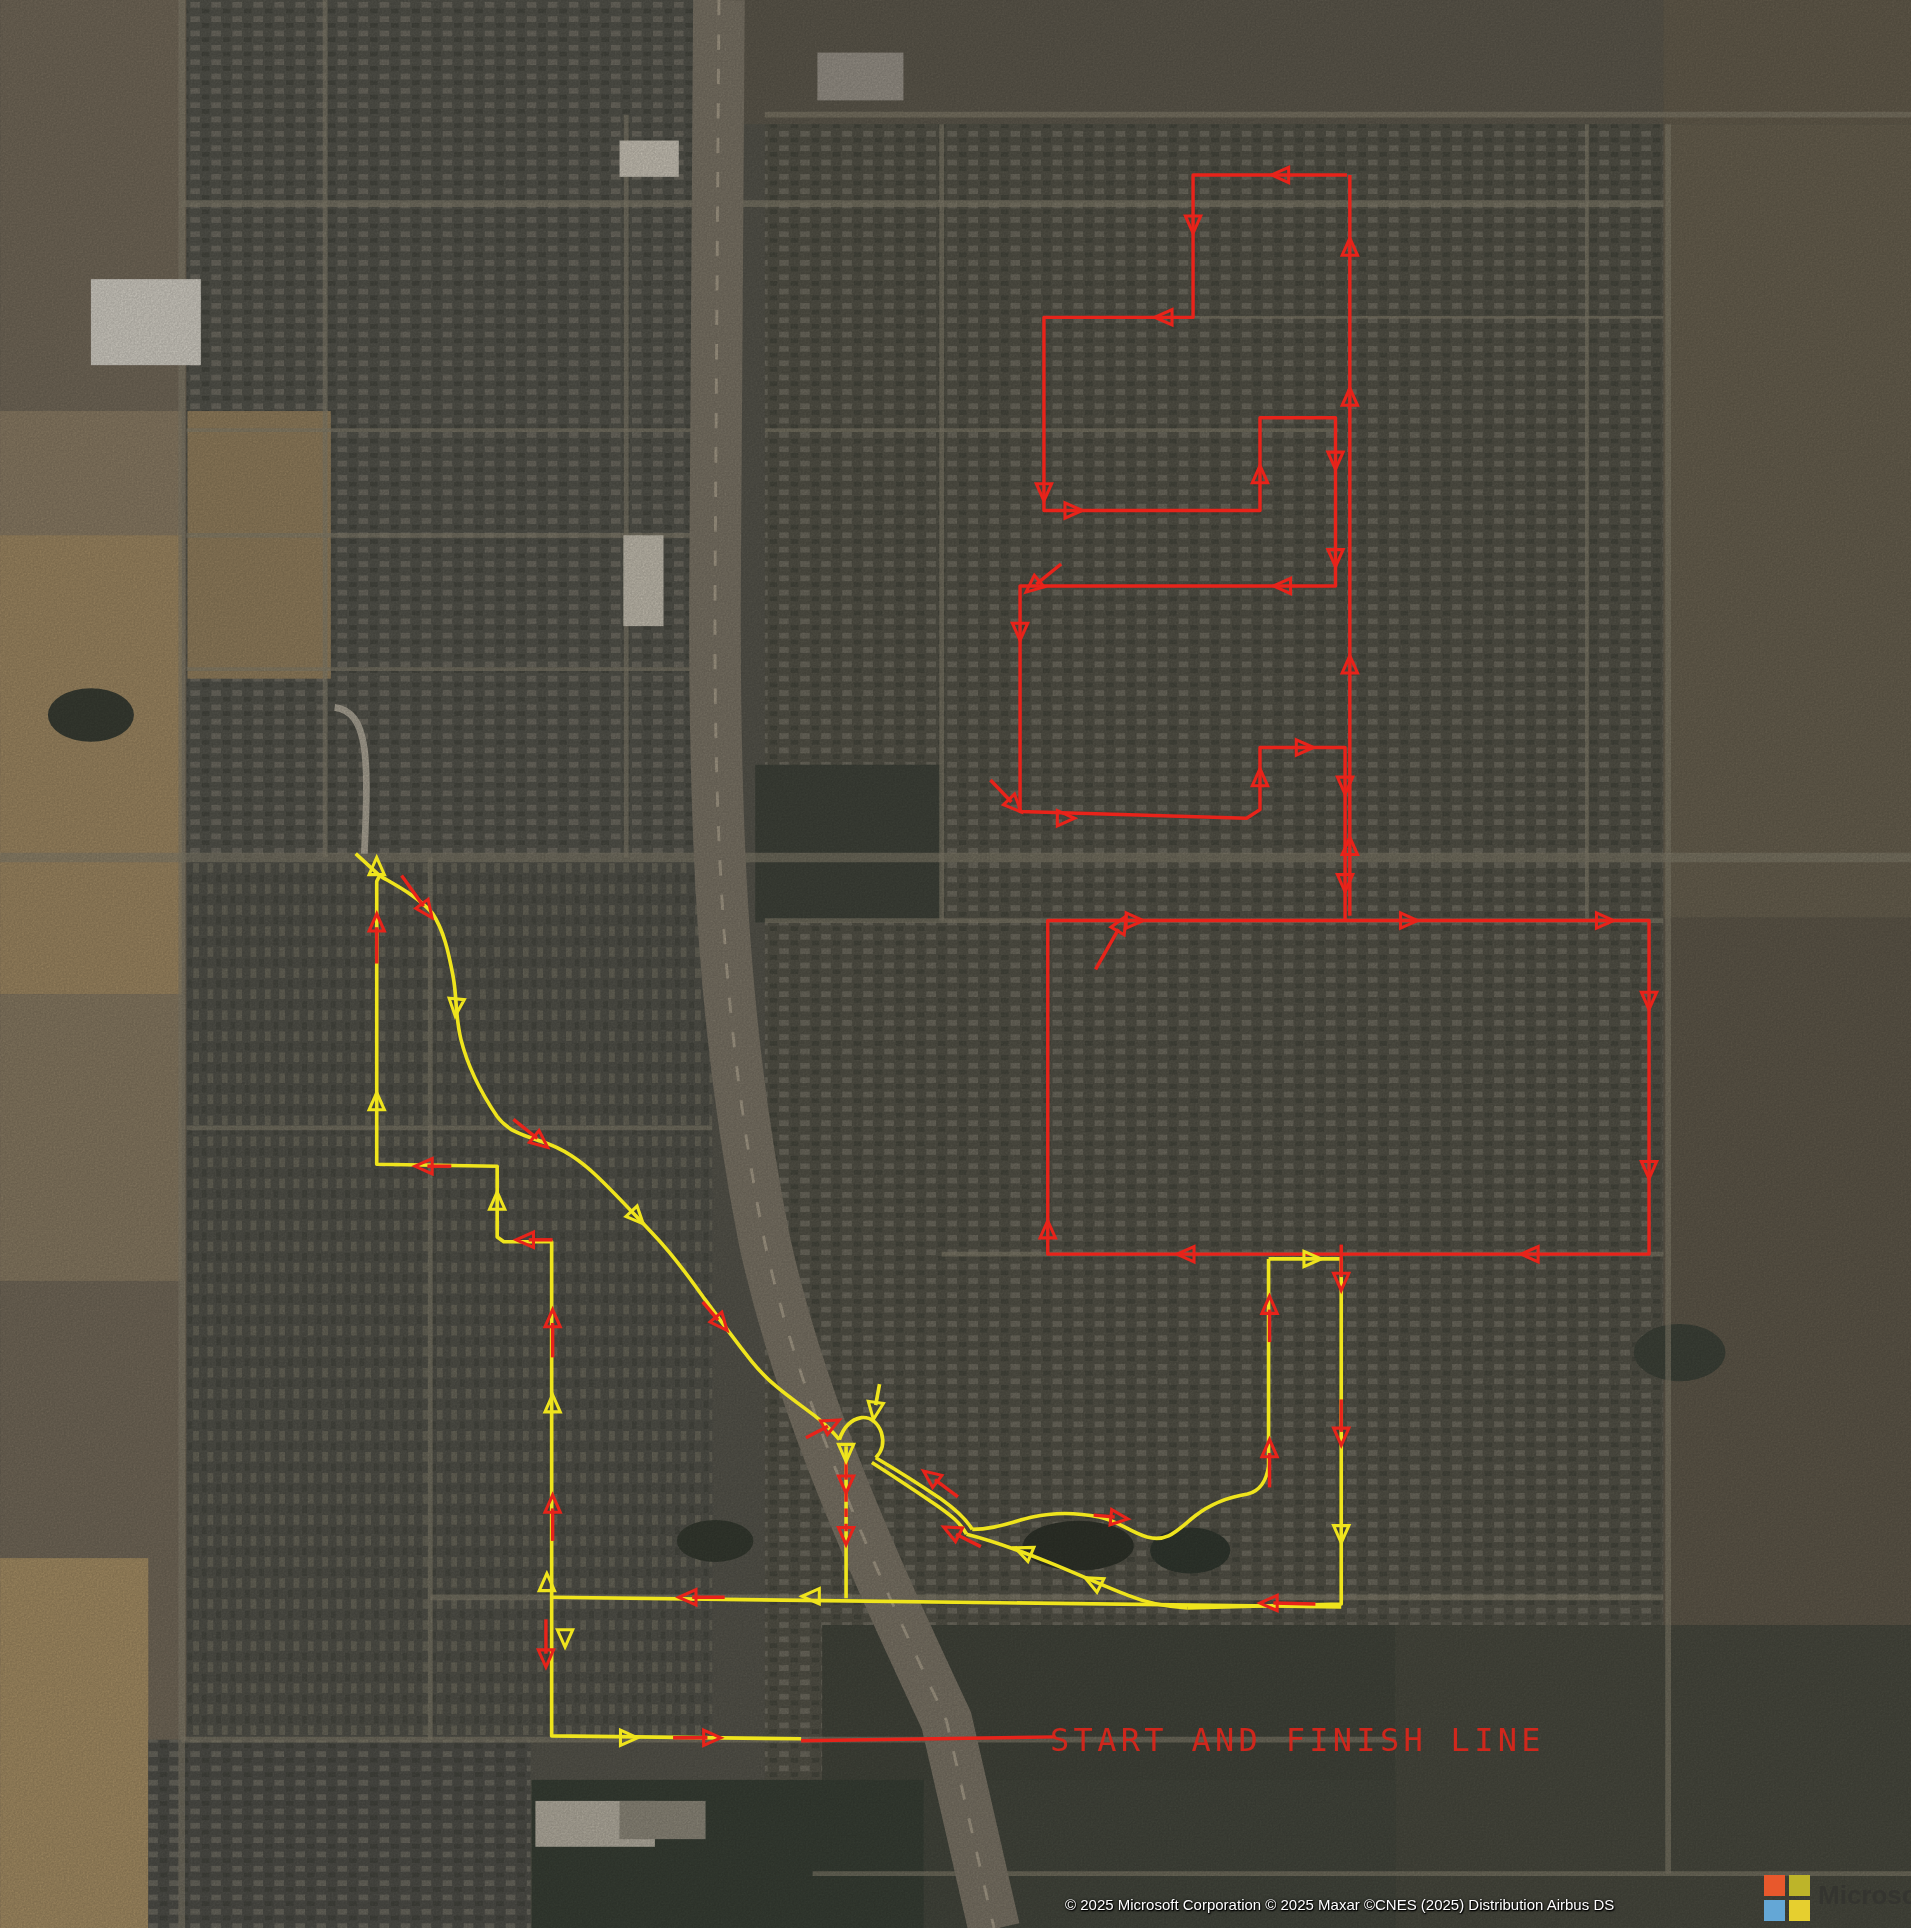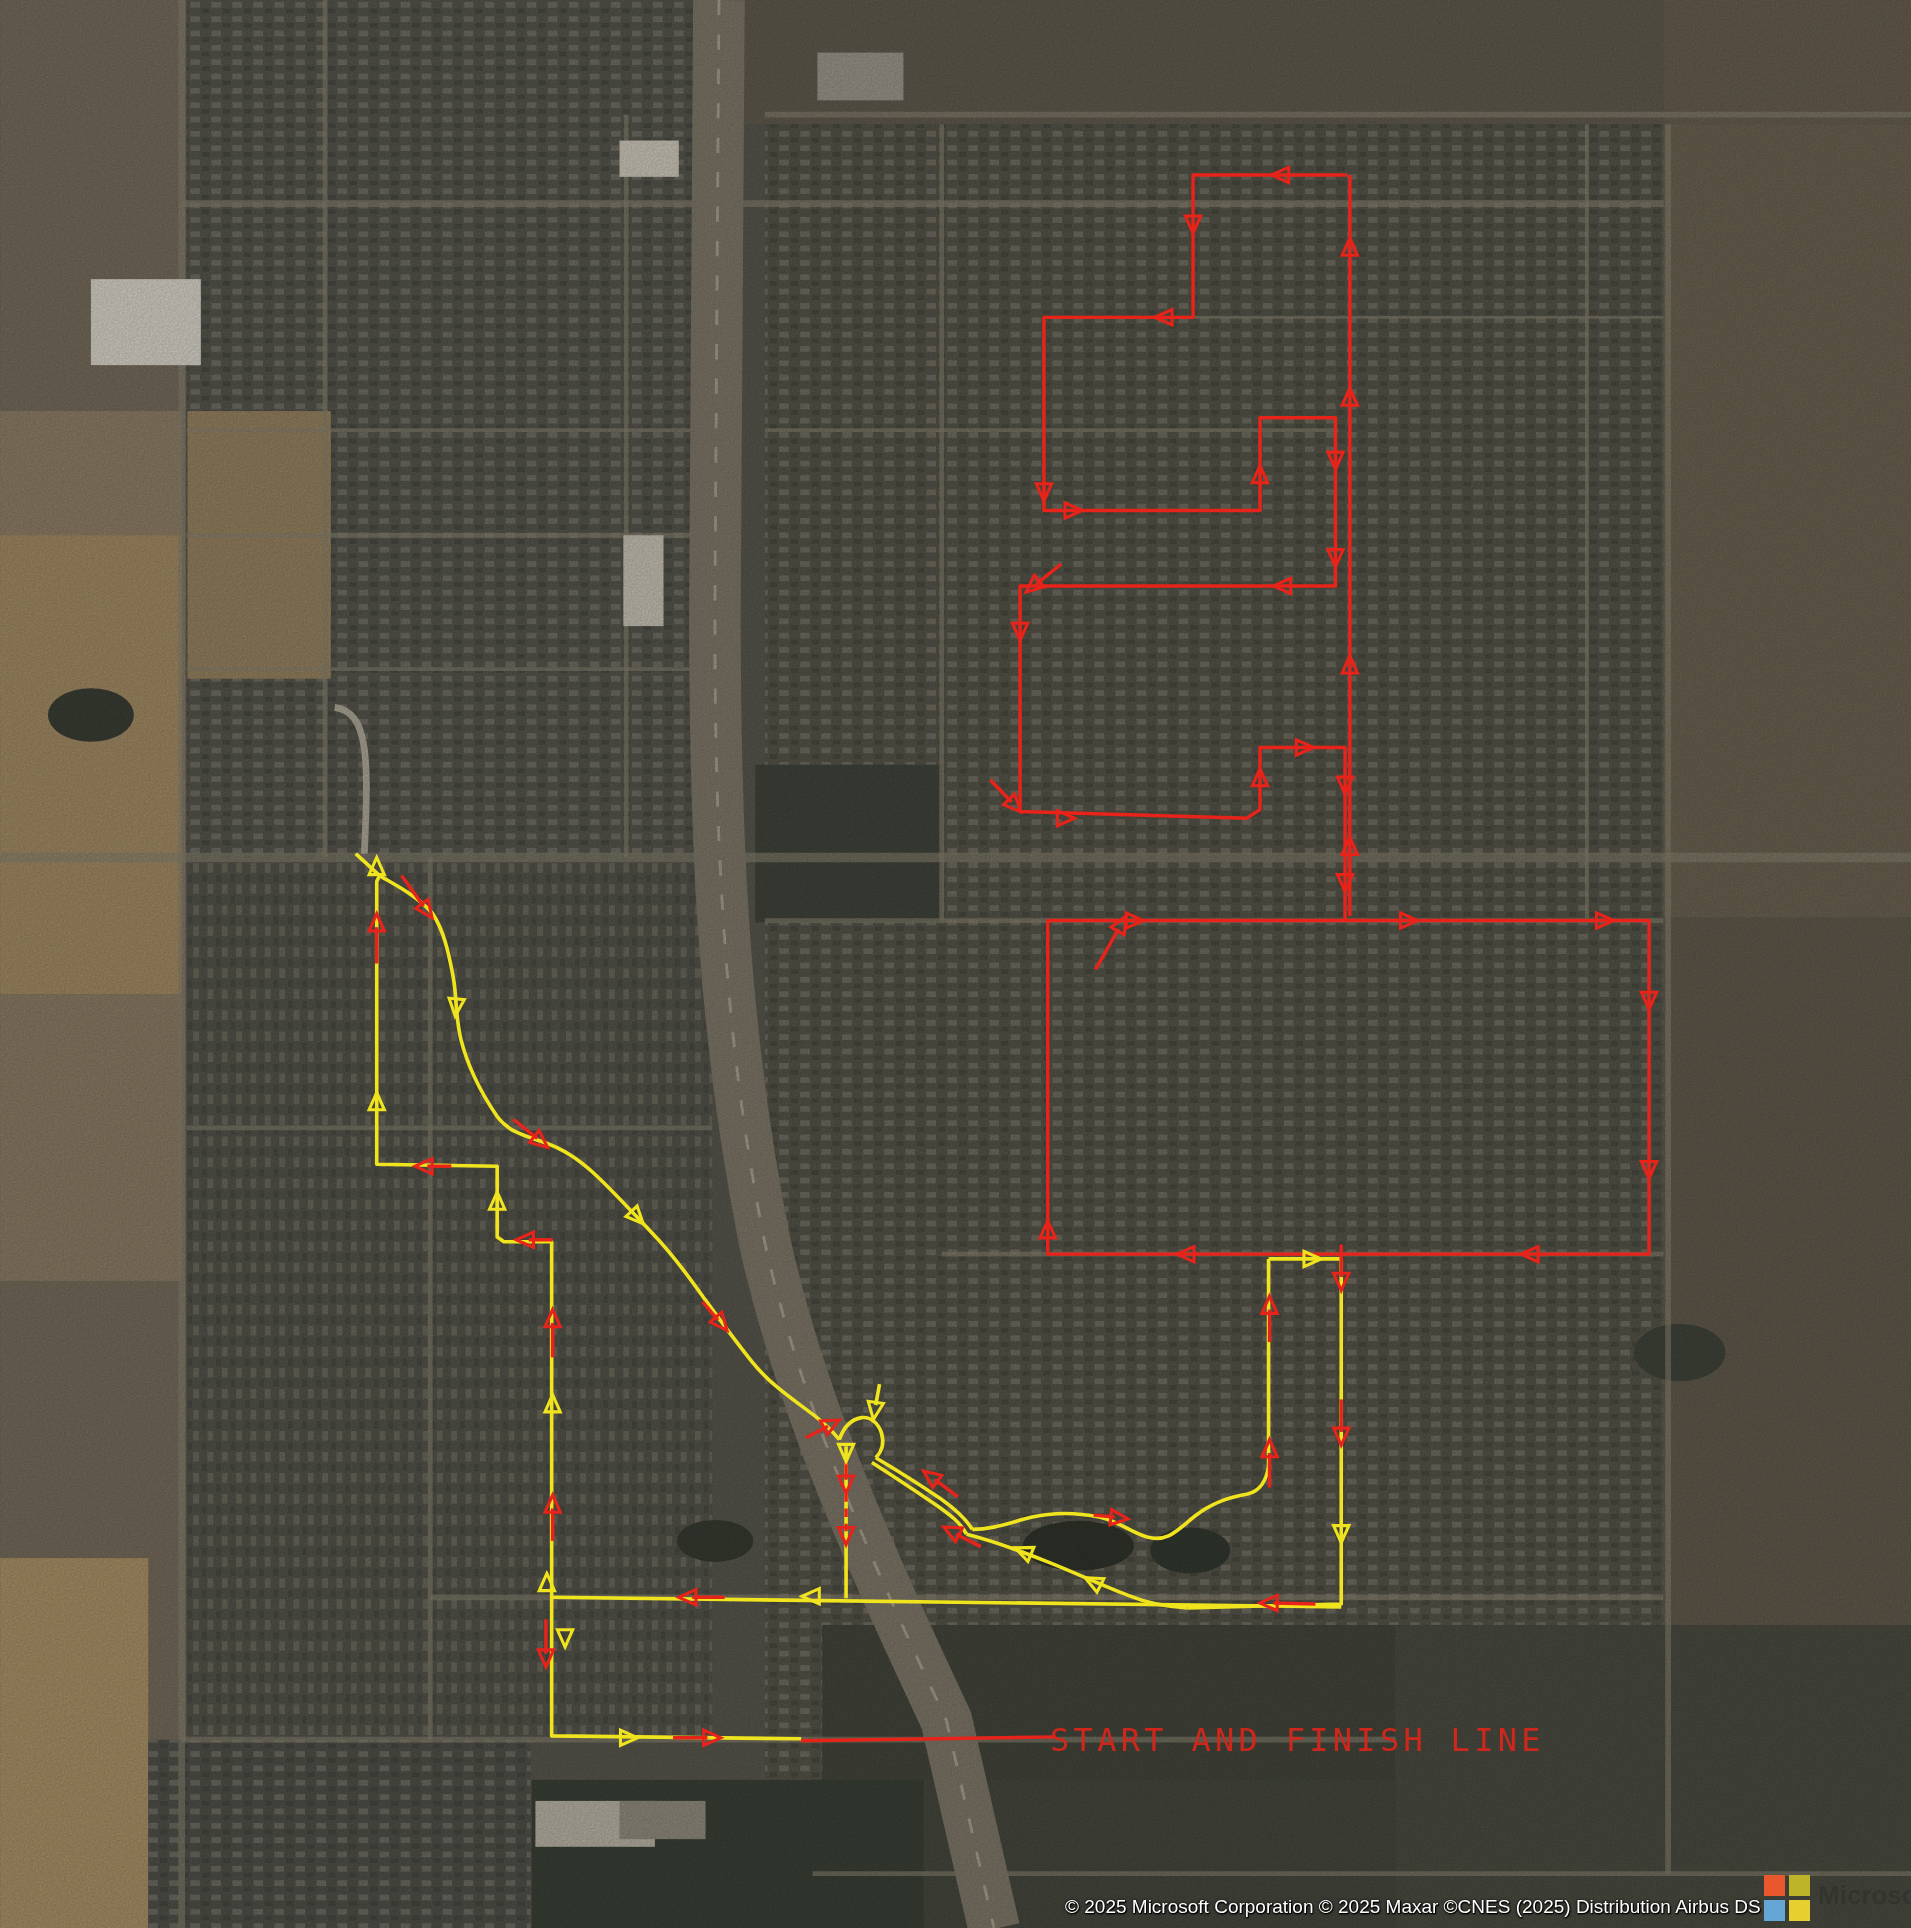--- a/index.html
+++ b/index.html
@@ -3,21 +3,21 @@
 <meta charset="utf-8">
 <style>
   html,body{margin:0;padding:0;}
   body{width:1912px;height:1929px;position:relative;overflow:hidden;
        background:#52524a;font-family:"Liberation Sans",sans-serif;}
   #viewport{position:absolute;inset:0;width:1888px;height:1929px;}
   #mapsvg{position:absolute;left:0;top:0;}
   .label-start{position:absolute;left:1050px;top:1721px;width:593px;
        font-family:"DejaVu Sans Mono",monospace;font-size:32px;letter-spacing:4.3px;
        color:#d8261b;opacity:.95;white-space:nowrap;}
-  .attribution{position:absolute;left:1065px;top:1896px;font-size:19px;color:#ffffff;
+  .attribution{position:absolute;left:1065px;top:1896px;font-size:15px;color:#ffffff;
        white-space:nowrap;text-shadow:0 1px 1.9px rgba(0,0,0,.95),0 0 2.9px rgba(0,0,0,.85),1px 1px 1px #000;}
   .ms-logo{position:absolute;left:1764px;top:1875px;width:47px;height:47px;
        display:grid;grid-template-columns:21px 21px;grid-template-rows:21px 21px;gap:3.8px;cursor:pointer;}
   .ms-logo div{width:21px;height:21px;}
   .ms-wordmark{position:absolute;left:1818px;top:1880px;font-size:26px;font-weight:bold;
        color:#33332f;opacity:.8;white-space:nowrap;}
 </style>
 </head>
 <body>
 

